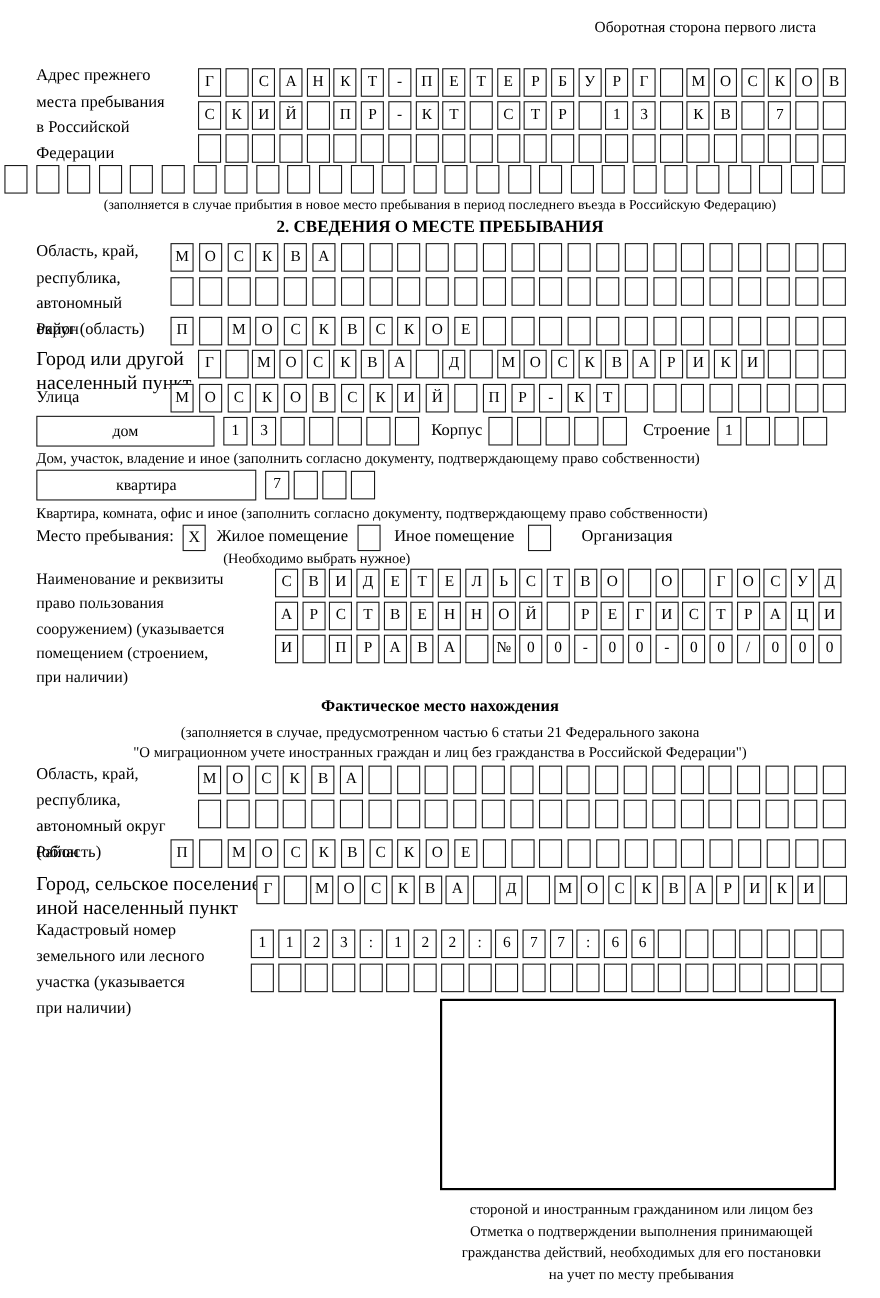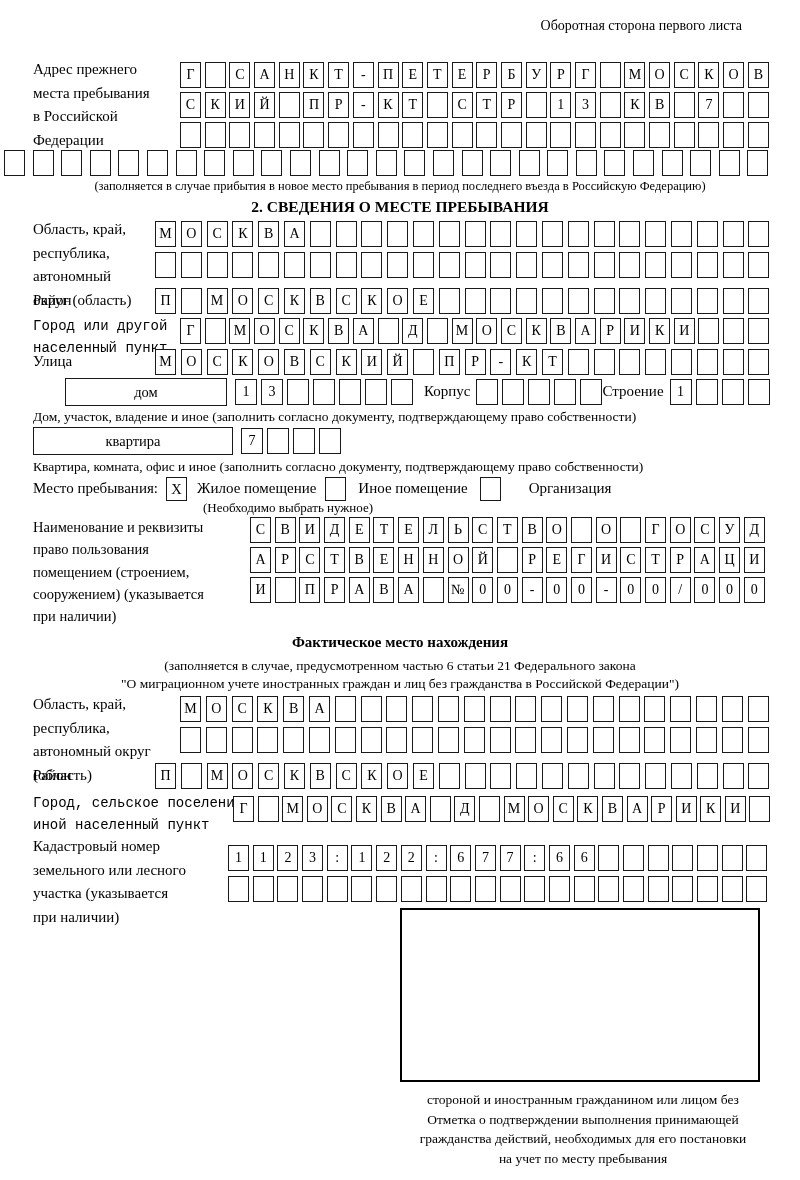--- a/index.html
+++ b/index.html
@@ -1,20 +1,20 @@
 <!DOCTYPE html>
 <html><head>
 <meta charset="utf-8">
 <style>
   html,body{margin:0;padding:0;background:#fff;}
   body{font-family:"Liberation Serif","DejaVu Serif",serif;color:#000;}
   .page{position:relative;width:800px;height:1180px;background:#fff;overflow:hidden;}
   .abs{position:absolute;}
   .lbl{font-size:15px;line-height:23.5px;}
-  .lbl2{font-size:14px;line-height:21.5px;font-family:Liberation Mono, monospace;}
+  .lbl2{font-size:18px;line-height:21.5px;}
   .cellrow{position:absolute;display:flex;gap:3.7px;}
   .cellrow.g48{gap:4.8px;}
   .cellrow.g36{gap:3.6px;}
   .cellrow.g76{gap:7.6px;}
   .cell{box-sizing:border-box;flex:none;width:21px;height:26px;border:1.7px solid #1a1a1a;
         display:flex;align-items:center;justify-content:center;font-size:14px;background:#fff;}
   .inlinecells{display:flex;gap:4px;}
   .inlinecells .cell{width:22px;height:26px;}
   .boxfield{box-sizing:border-box;border:1.7px solid #1a1a1a;height:28px;display:flex;
             align-items:center;justify-content:center;font-size:14.5px;flex:none;}
@@ -292,39 +292,39 @@
       <span class="cell"></span>
       <span class="cell"></span>
       <span class="cell"></span>
       <span class="cell"></span>
       <span class="cell"></span>
       <span class="cell"></span>
       <span class="cell"></span>
     </div>
 
   <div class="abs flexline" style="left:33px;top:378px;">
-    <div class="boxfield" style="width:162px;margin-left:32px;">дом</div>
+    <div class="boxfield" style="width:162px;">дом</div>
     <div class="inlinecells" style="margin-left:8px;">
         <span class="cell">1</span>
         <span class="cell">3</span>
         <span class="cell"></span>
         <span class="cell"></span>
         <span class="cell"></span>
         <span class="cell"></span>
         <span class="cell"></span>
       </div>
     <div class="lbl" style="margin-left:11px;">Корпус</div>
     <div class="inlinecells" style="margin-left:6px;">
         <span class="cell"></span>
         <span class="cell"></span>
         <span class="cell"></span>
         <span class="cell"></span>
         <span class="cell"></span>
       </div>
-    <div class="lbl" style="">Строение</div>
+    <div class="lbl" style="margin-left:14px;">Строение</div>
     <div class="inlinecells" style="margin-left:6px;">
         <span class="cell">1</span>
         <span class="cell"></span>
         <span class="cell"></span>
         <span class="cell"></span>
       </div>
   </div>
   <div class="abs cnote" style="left:33px;top:409px;">Дом, участок, владение и иное (заполнить согласно документу, подтверждающему право собственности)</div>
 
   <div class="abs flexline" style="left:33px;top:427px;">
@@ -345,22 +345,22 @@
     <div class="checkbox" style="margin-left:9px;"></div>
     <div class="lbl" style="margin-left:12px;">Иное помещение</div>
     <div class="checkbox" style="margin-left:12px;"></div>
     <div class="lbl" style="margin-left:28px;">Организация</div>
   </div>
   <div class="abs" style="left:203px;top:500px;font-size:13px;">(Необходимо выбрать нужное)</div>
 
   <div class="abs" style="left:33px;top:516px;font-size:14.5px;line-height:22.3px;">
       <div>Наименование и реквизиты</div>
       <div>право пользования</div>
+      <div>сооружением) (указывается</div>
       <div>помещением (строением,</div>
-      <div>сооружением) (указывается</div>
       <div>при наличии)</div>
     </div>
   <div class="cellrow" style="left:250px;top:517px;">
       <span class="cell">С</span>
       <span class="cell">В</span>
       <span class="cell">И</span>
       <span class="cell">Д</span>
       <span class="cell">Е</span>
       <span class="cell">Т</span>
       <span class="cell">Е</span>

